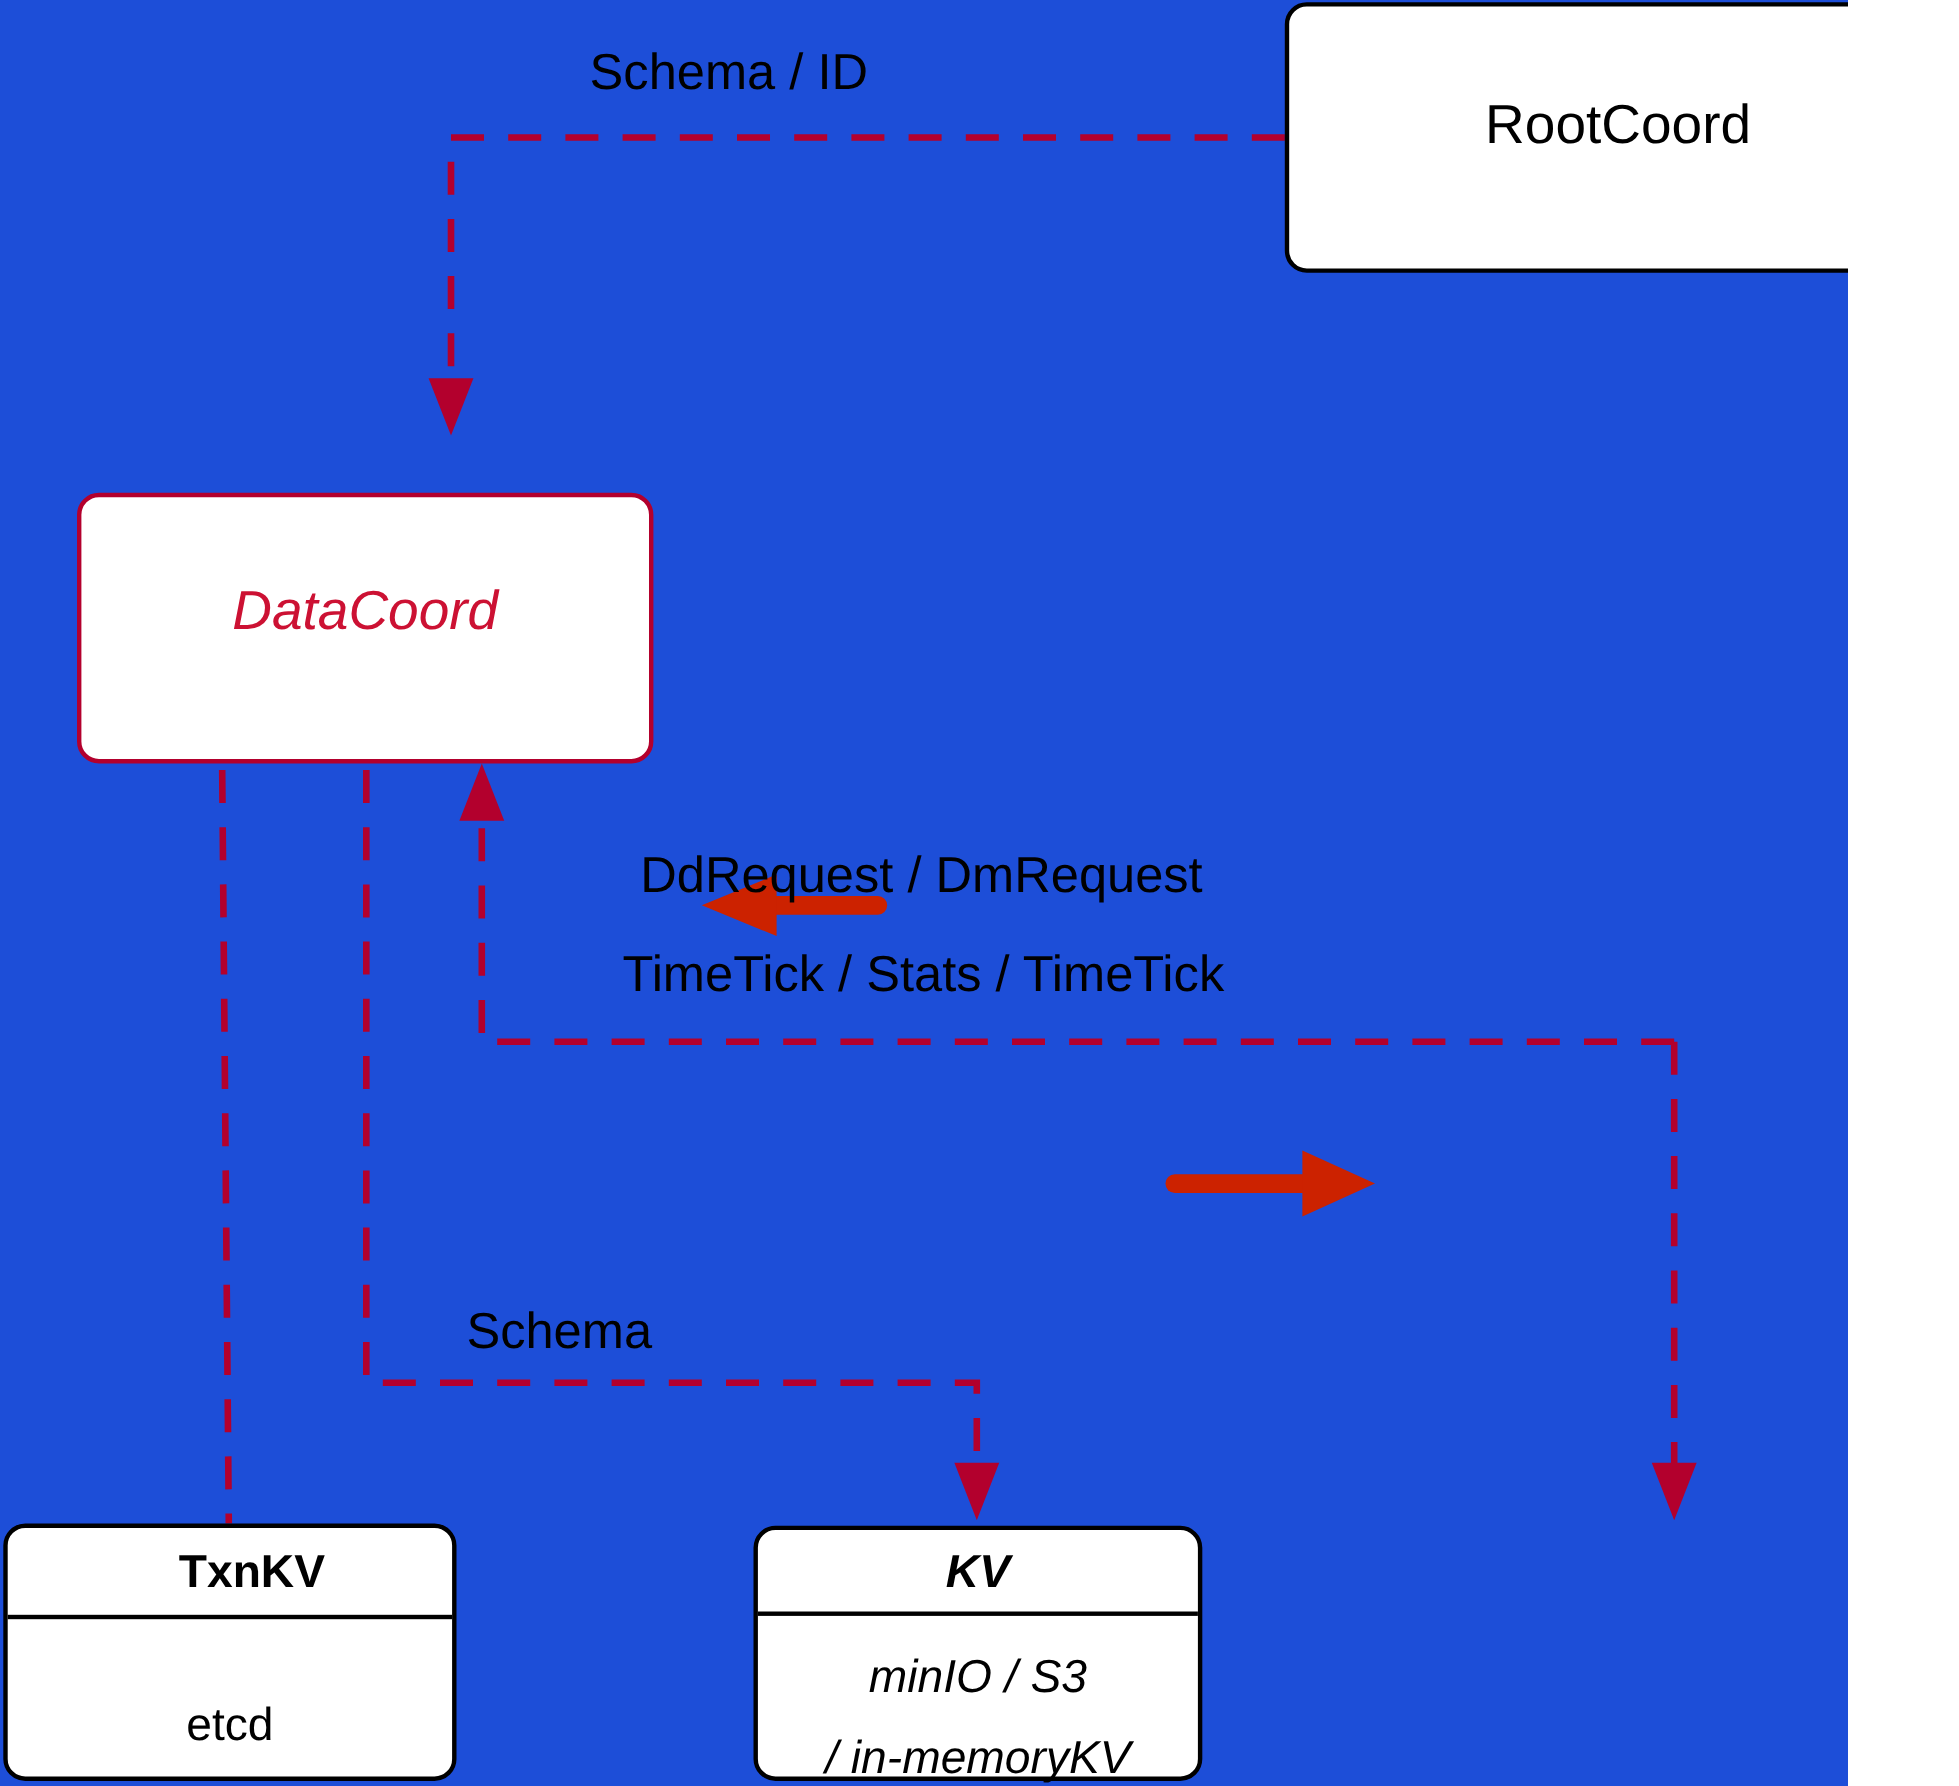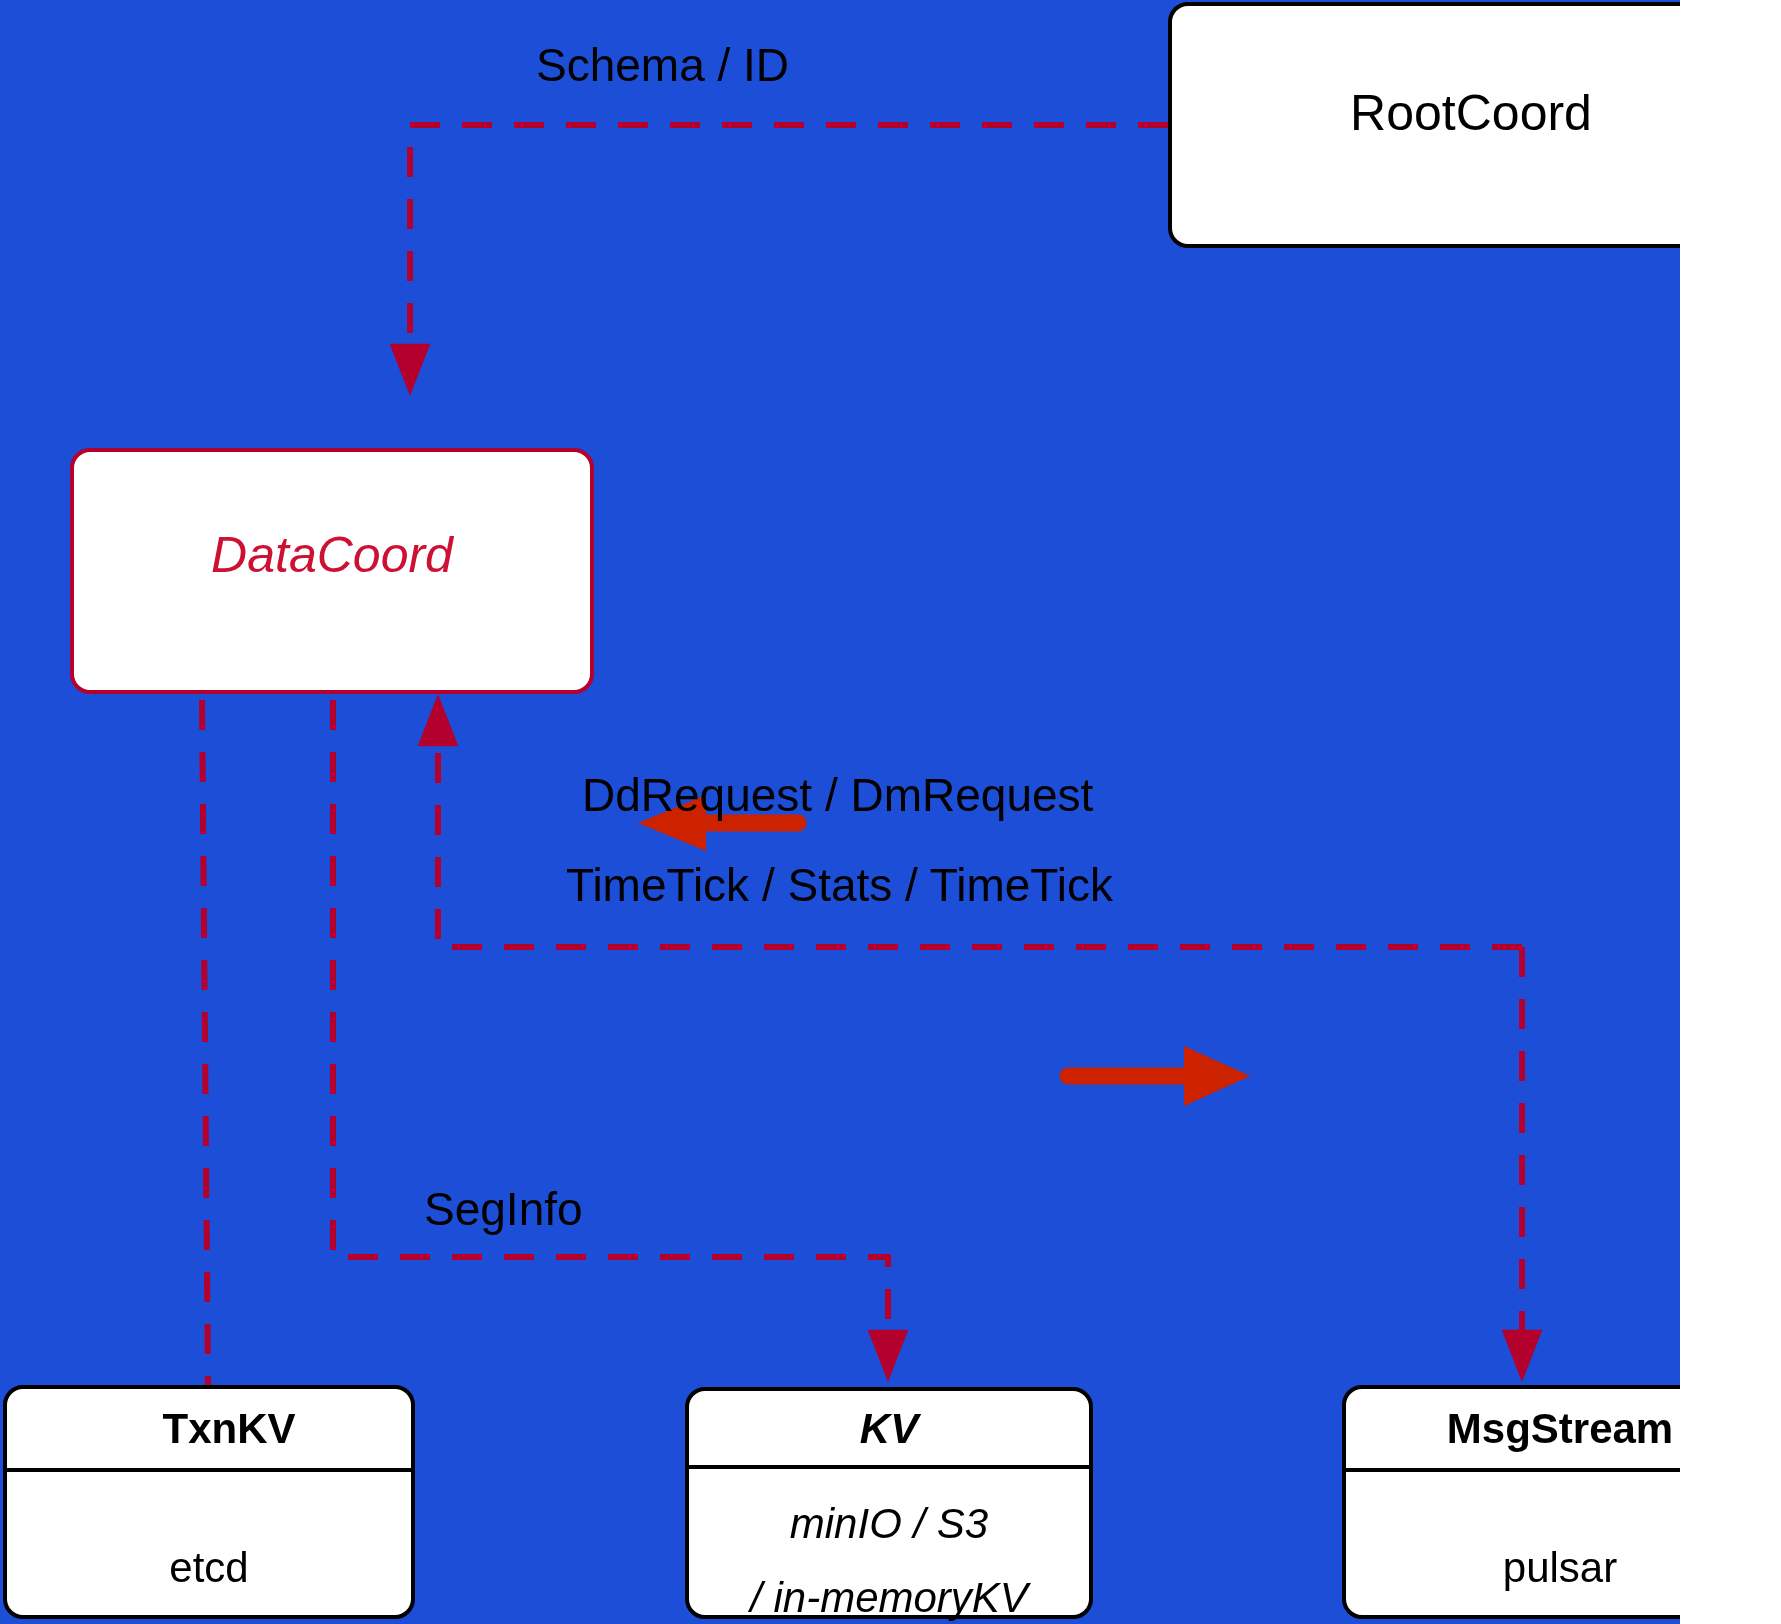--- a/index.html
+++ b/index.html
@@ -103,21 +103,21 @@
       <path d="M1250,1076 L1184,1046 L1184,1106 z" fill="#cc2200"></path>
     </g>
   </svg>
 
   <div class="edge-label" style="left:536px; top:38px;">Schema / ID</div>
 
   <div class="edge-label" style="left:582px; top:768px;">DdRequest / DmRequest</div>
 
   <div class="edge-label" style="left:566px; top:858px;">TimeTick / Stats / TimeTick</div>
 
-  <div class="edge-label" style="left:424px; top:1182px;">SegInfo</div>
+  <div class="edge-label" style="left:424px; top:1182px;">Schema</div>
 
   <div class="node black" style="left:1168px; top:2px; width:606px; height:246px;">
     <div class="node-title" style="margin-top:78px;">RootCoord</div>
   </div>
 
   <div class="node red" style="left:70px; top:448px; width:524px; height:246px;">
     <div class="node-title redtext" style="margin-top:74px;">DataCoord</div>
   </div>
 
   <div class="node black" style="left:3px; top:1385px; width:412px; height:234px;">
@@ -126,19 +126,14 @@
     <div class="node-body" style="margin-top:88px;text-align:center;">etcd</div>
   </div>
 
   <div class="node black" style="left:685px; top:1387px; width:408px; height:232px;font-style:italic;">
     <div class="node-title bold" style="margin-top:14px;">KV</div>
     <div class="divider" style="top:74px;"></div>
     <div class="node-body" style="margin-top:44px;">minIO / S3</div>
     <div class="node-body" style="margin-top:20px;">/ in-memoryKV</div>
   </div>
 
-  <div class="node black" style="left:1342px; top:1385px; width:436px; height:234px;">
-    <div class="node-title bold" style="margin-top:16px;">MsgStream</div>
-    <div class="divider" style="top:79px;"></div>
-    <div class="node-body" style="margin-top:88px;">pulsar</div>
-  </div>
 
 </div>
 
 </body></html>

